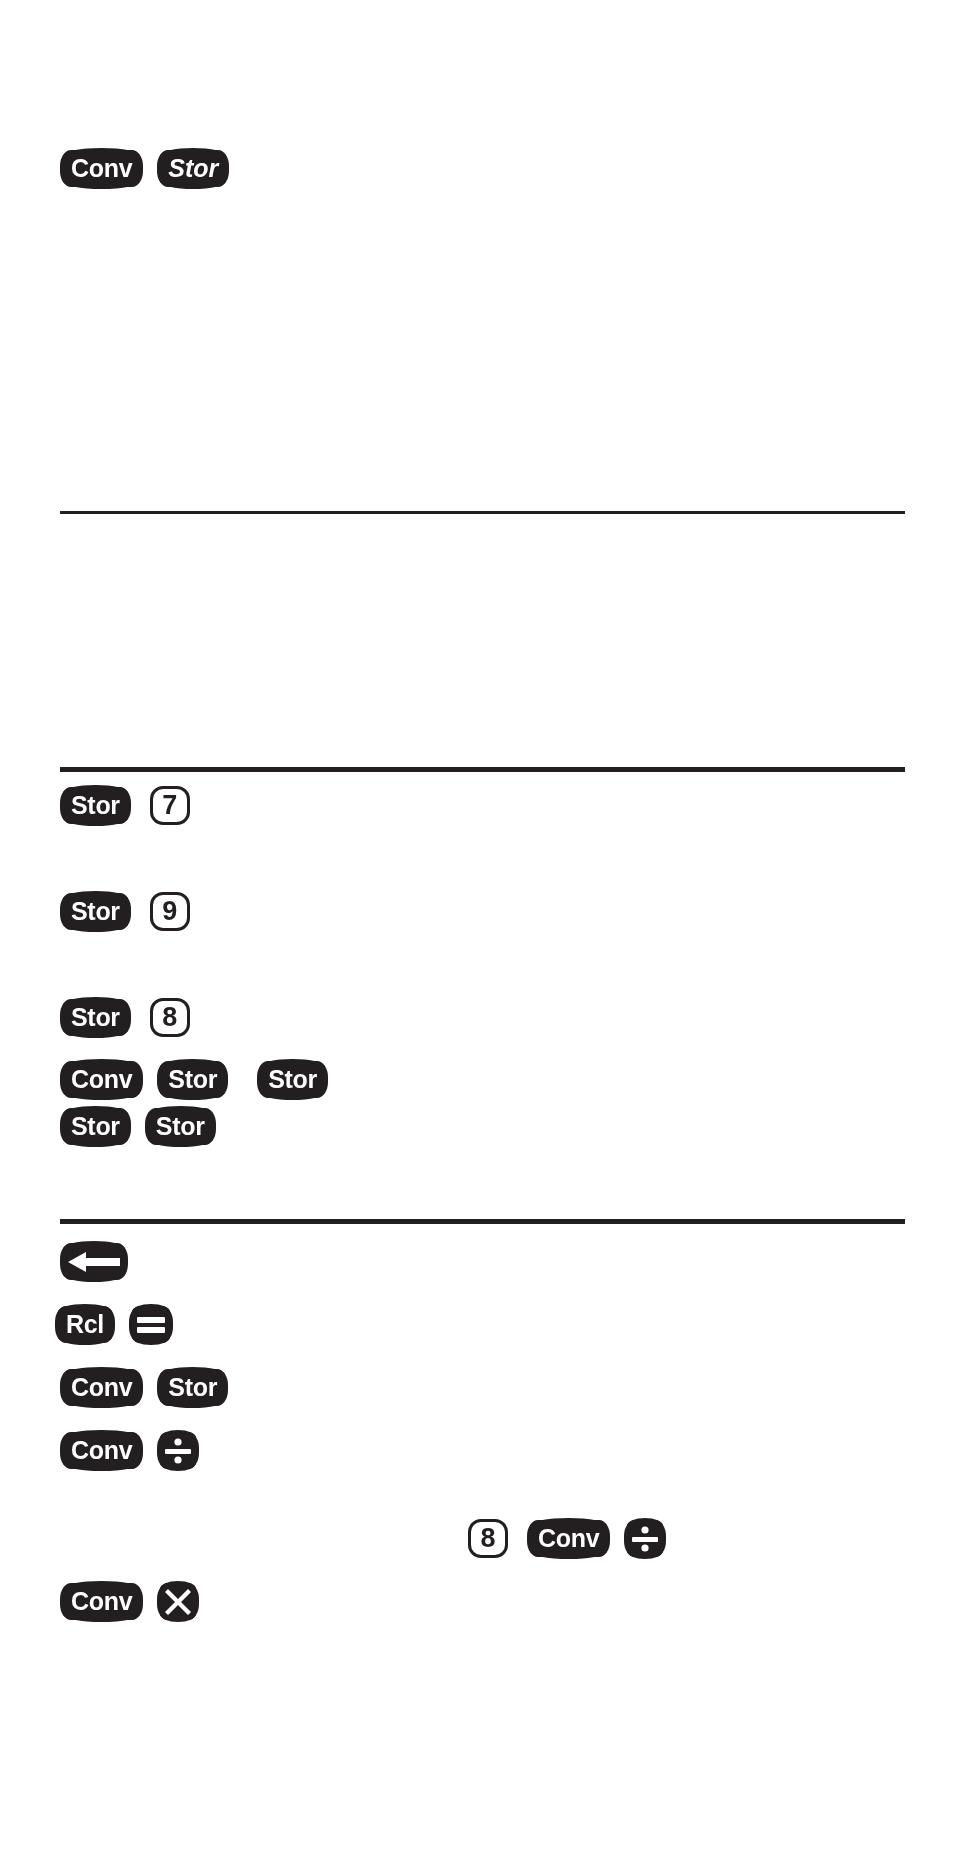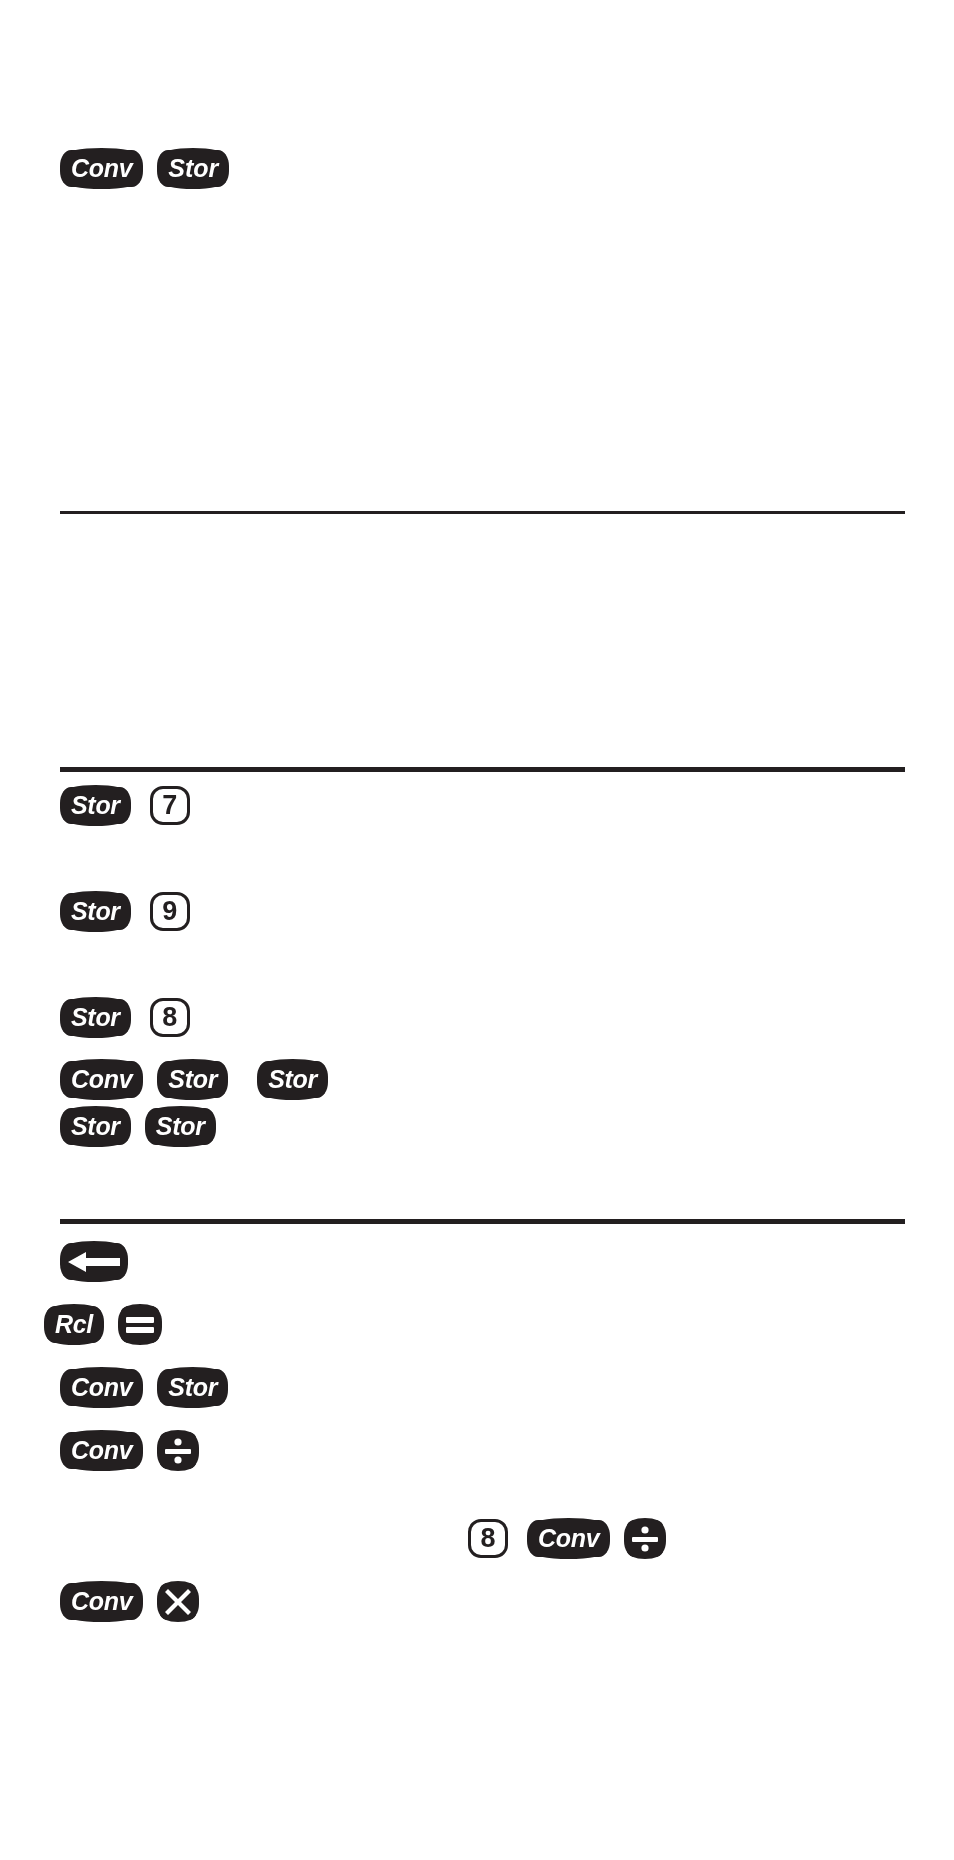--- a/index.html
+++ b/index.html
@@ -70,21 +70,20 @@
     content: "";
     position: absolute;
     left: 3px; right: 3px; bottom: -2px;
     height: 8px;
     background: #231f20;
     border-radius: 50% / 0 0 100% 100%;
   }
   .pill > span, .pill > svg {
     position: relative;
     z-index: 2;
-    font-style: italic;
   }
   .pill.italic > span {
     font-style: italic;
     letter-spacing: 0px;
   }
   .pill.narrow { padding: 0 8px; }
 
   
   .numkey {
     display: inline-flex;
@@ -181,21 +180,21 @@
       </div>
       <div class="keyrow" style="left: 60px; top: 1243px;">
         <div class="pill narrow">
           <span>
             <svg class="glyph" fill="#ffffff" width="52" height="22" viewBox="0 0 52 22">
               <path d="M0 11 L18 1 L18 7 L52 7 L52 15 L18 15 L18 21 Z"></path>
             </svg>
           </span>
         </div>
       </div>
-      <div class="keyrow" style="left: 44px; top: 1306px;">
+      <div class="keyrow" style="left: 55px; top: 1306px;">
         <div class="pill">
           <span>Rcl</span>
         </div>
         <span class="gap-sm"></span>
         <div class="pill narrow">
           <span>
             <svg class="glyph" fill="#ffffff" width="28" height="18" viewBox="0 0 28 18">
               <rect x="0" y="1" width="28" height="6" rx="1"></rect>
               <rect x="0" y="11" width="28" height="6" rx="1"></rect>
             </svg>

